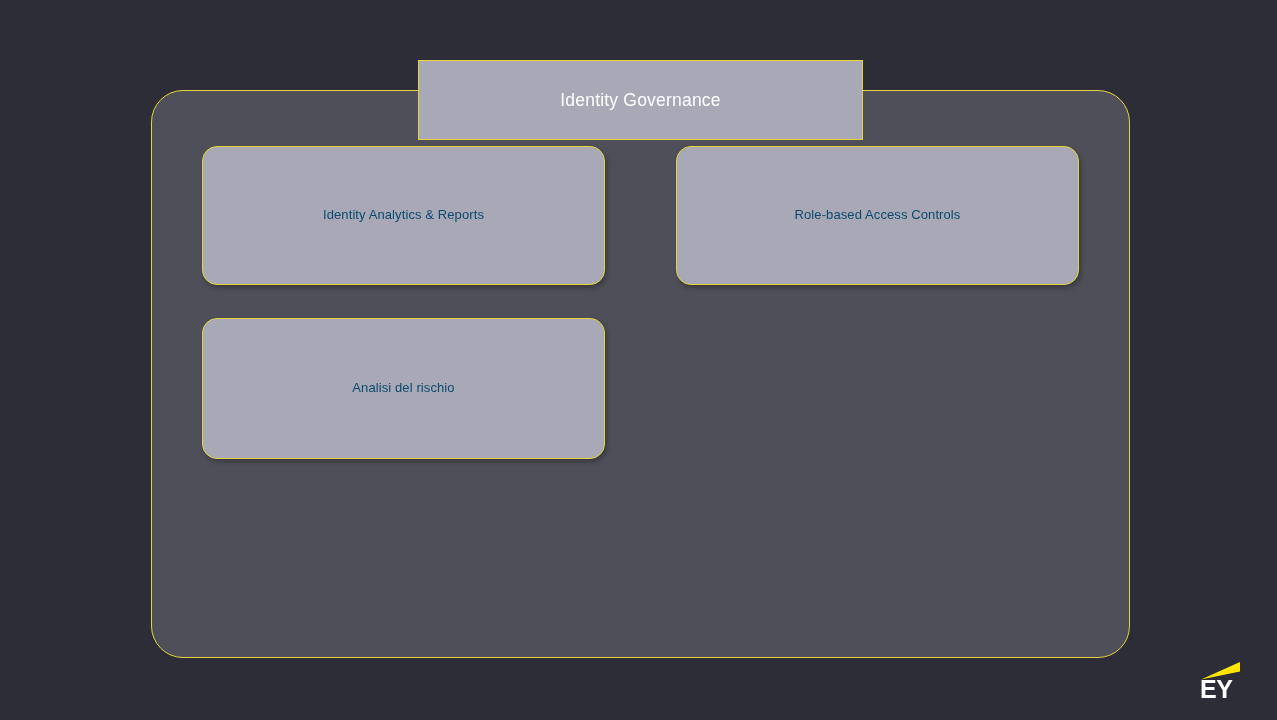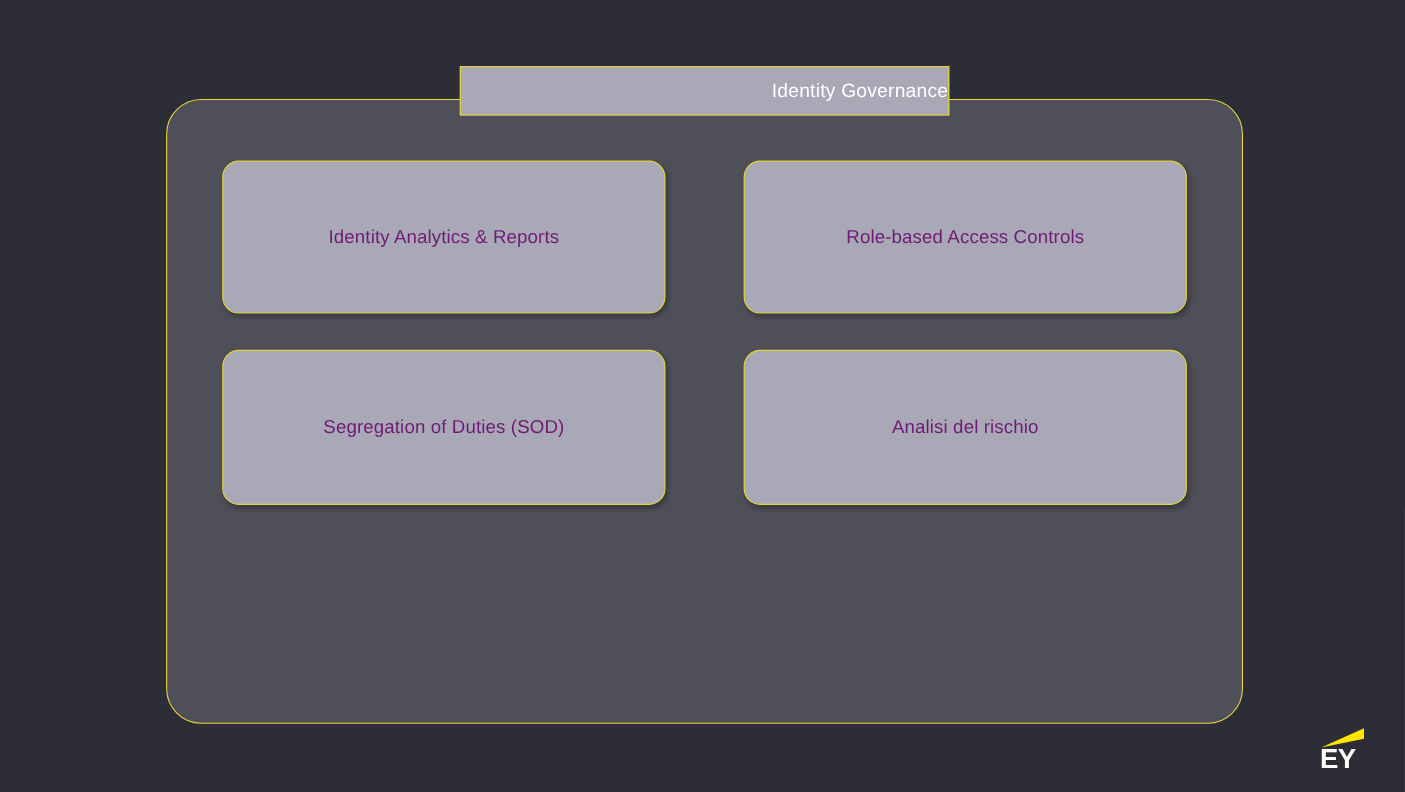--- a/index.html
+++ b/index.html
@@ -34,27 +34,27 @@
     border-radius: 32px;
     box-sizing: border-box;
   }
 
   
   .header-box {
     position: absolute;
     left: 418px;
     top: 60px;
     width: 445px;
-    height: 45px;
+    height: 80px;
     background: #a8a8b6;
     border: 1.6px solid #e4d43a;
     box-sizing: border-box;
     display: flex;
     align-items: center;
-    justify-content: flex-end;
+    justify-content: center;
     z-index: 5;
   }
   .header-box .header-label {
     color: #ffffff;
     font-size: 17.5px;
     letter-spacing: 0.2px;
     line-height: 1.2;
     text-align: center;
     white-space: nowrap;
   }
@@ -78,22 +78,22 @@
     background: #a8a8b6;
     border: 1.4px solid #e4d43a;
     border-radius: 15px;
     box-sizing: border-box;
     display: flex;
     align-items: center;
     justify-content: center;
     box-shadow: 2px 3px 5px rgba(0,0,0,0.28);
   }
   .card .card-label {
-    color: #701a75;
-    font-size: 17px;
+    color: #0c4a6e;
+    font-size: 13px;
     letter-spacing: 0.1px;
     line-height: 1.25;
     text-align: left;
     padding: 0 14px;
   }
 
   
   .ey-logo {
     position: absolute;
     left: 1200px;
@@ -124,23 +124,20 @@
     <div class="card">
       <span class="card-label">Identity Analytics &amp; Reports</span>
     </div>
 
 
     <div class="card">
       <span class="card-label">Role-based Access Controls</span>
     </div>
 
 
-    <div class="card">
-      <span class="card-label">Segregation of Duties (SOD)</span>
-    </div>
 
     <div class="card">
       <span class="card-label">Analisi del rischio</span>
     </div>
 
   </div>
 
   <div class="ey-logo">
     <svg viewBox="0 0 48 44" xmlns="http://www.w3.org/2000/svg" aria-hidden="true">
       <polygon points="1,21.5 40,4 40,13.5" fill="#ffe600"></polygon>

